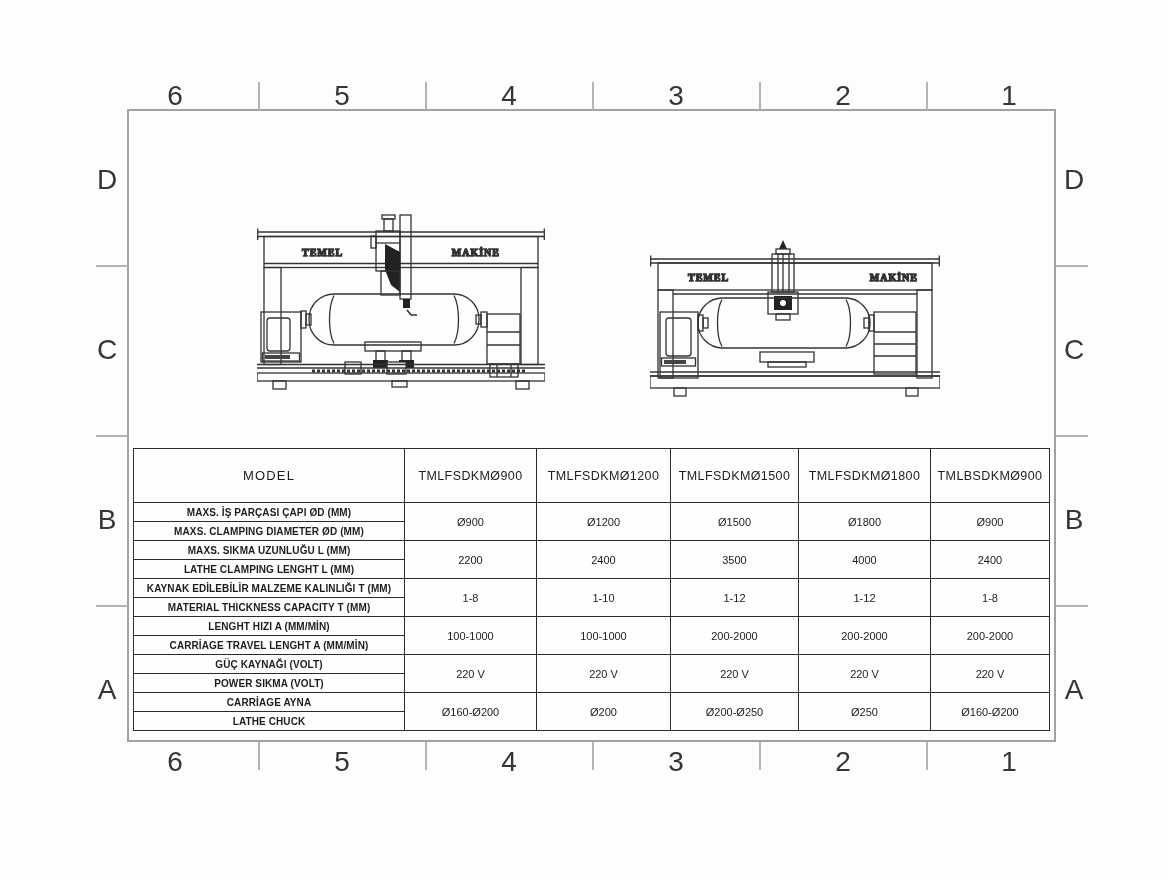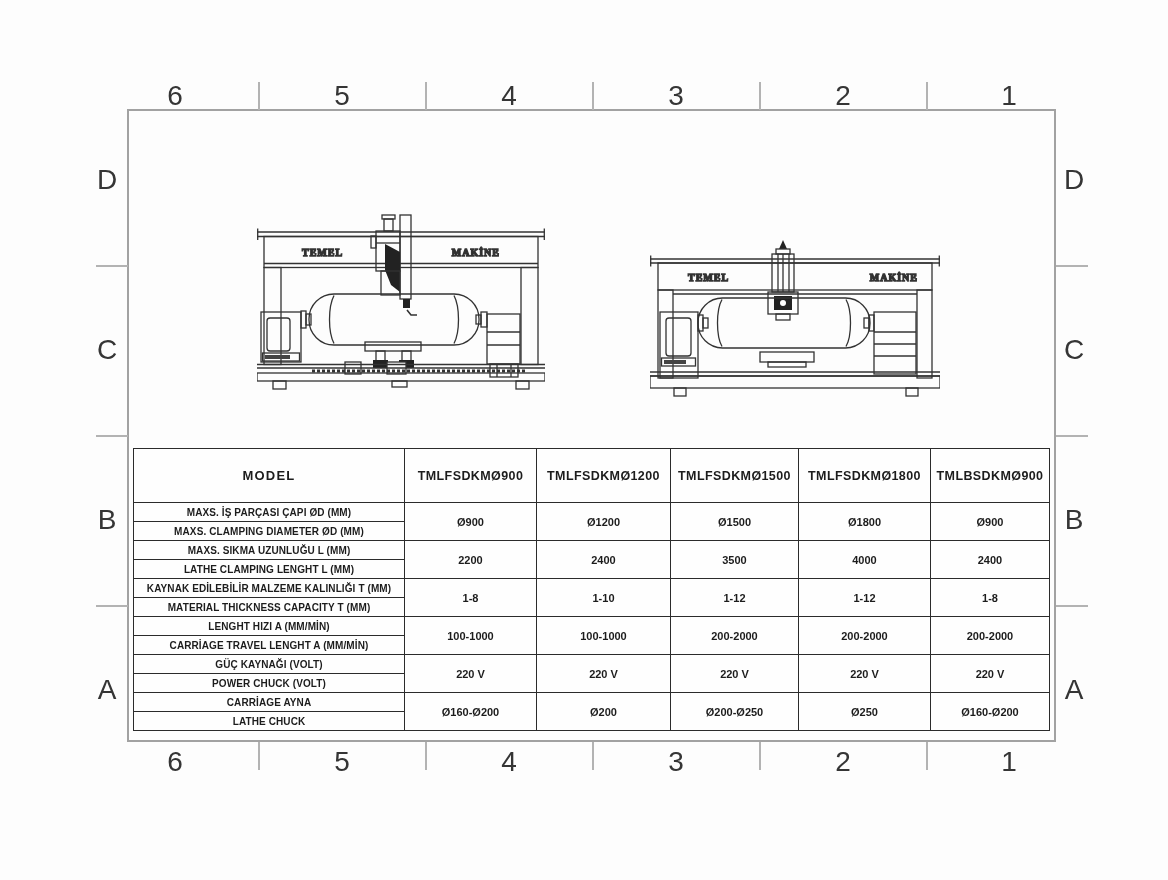--- a/index.html
+++ b/index.html
@@ -32,24 +32,24 @@
   table.spec{
     position:absolute;left:133px;top:448px;
     border-collapse:collapse;table-layout:fixed;
     background:#fefefe;
   }
   table.spec td{
     border:1px solid #2b2b2b;box-sizing:border-box;
     text-align:center;vertical-align:middle;
     padding:0 2px;overflow:hidden;white-space:nowrap;
   }
-  tr.hd td{height:54px;font-weight:bold;font-size:12.5px;letter-spacing:.4px;}
+  tr.hd td{height:54px;font-weight:normal;font-size:12.5px;letter-spacing:.4px;}
   tr.hd td.model{font-size:13px;letter-spacing:1.2px;}
   td.lbl{height:19px;font-size:10px;font-weight:600;letter-spacing:.1px;}
-  td.val{font-size:11px;font-weight:700;}
+  td.val{font-size:11px;font-weight:400;}
 </style>
 </head>
 <body>
 
 <div class="frame"></div>
 
 <div class="tick v" style="left:258px;top:82px"></div>
 <div class="tick v" style="left:425px;top:82px"></div>
 <div class="tick v" style="left:592px;top:82px"></div>
 <div class="tick v" style="left:759px;top:82px"></div>
@@ -317,21 +317,21 @@
 
   <tr>
     <td class="lbl">GÜÇ KAYNAĞI (VOLT)</td>
     <td class="val" rowspan="2">220 V</td>
     <td class="val" rowspan="2">220 V</td>
     <td class="val" rowspan="2">220 V</td>
     <td class="val" rowspan="2">220 V</td>
     <td class="val" rowspan="2">220 V</td>
   </tr>
   <tr>
-    <td class="lbl">POWER CHUCK (VOLT)</td>
+    <td class="lbl">POWER SIKMA (VOLT)</td>
   </tr>
 
   <tr>
     <td class="lbl">CARRİAGE AYNA</td>
     <td class="val" rowspan="2">Ø160-Ø200</td>
     <td class="val" rowspan="2">Ø200</td>
     <td class="val" rowspan="2">Ø200-Ø250</td>
     <td class="val" rowspan="2">Ø250</td>
     <td class="val" rowspan="2">Ø160-Ø200</td>
   </tr>

